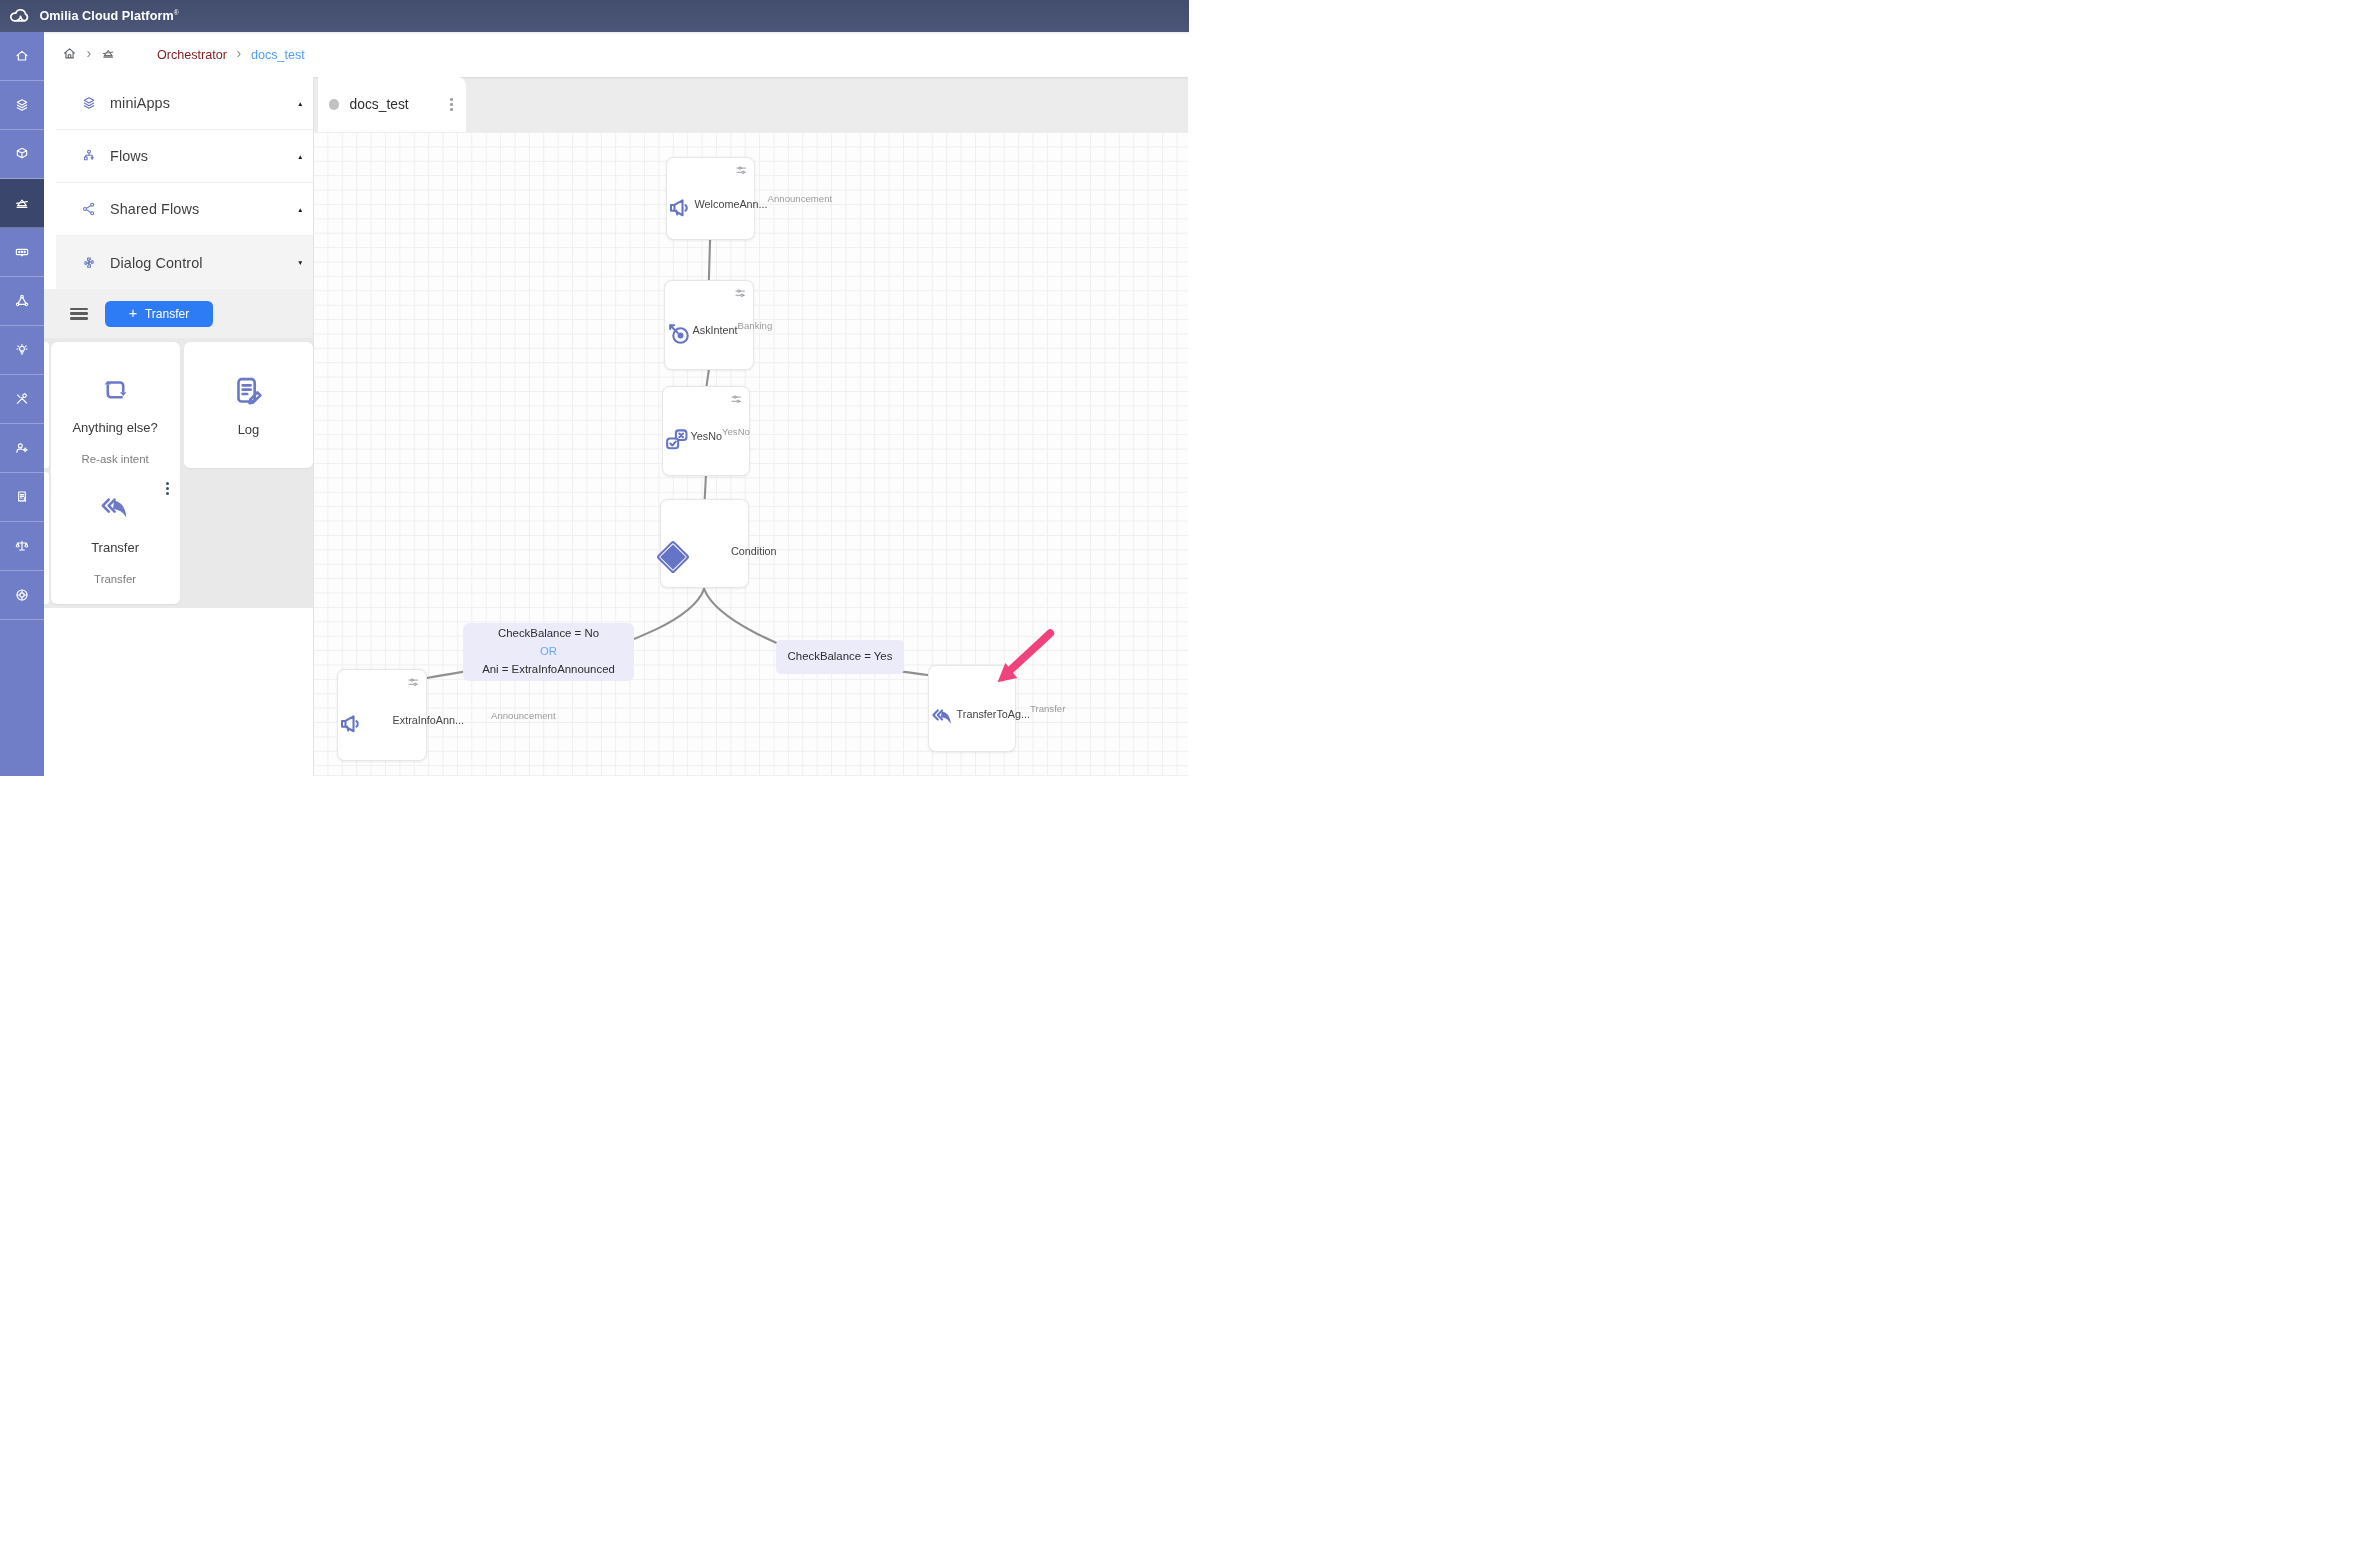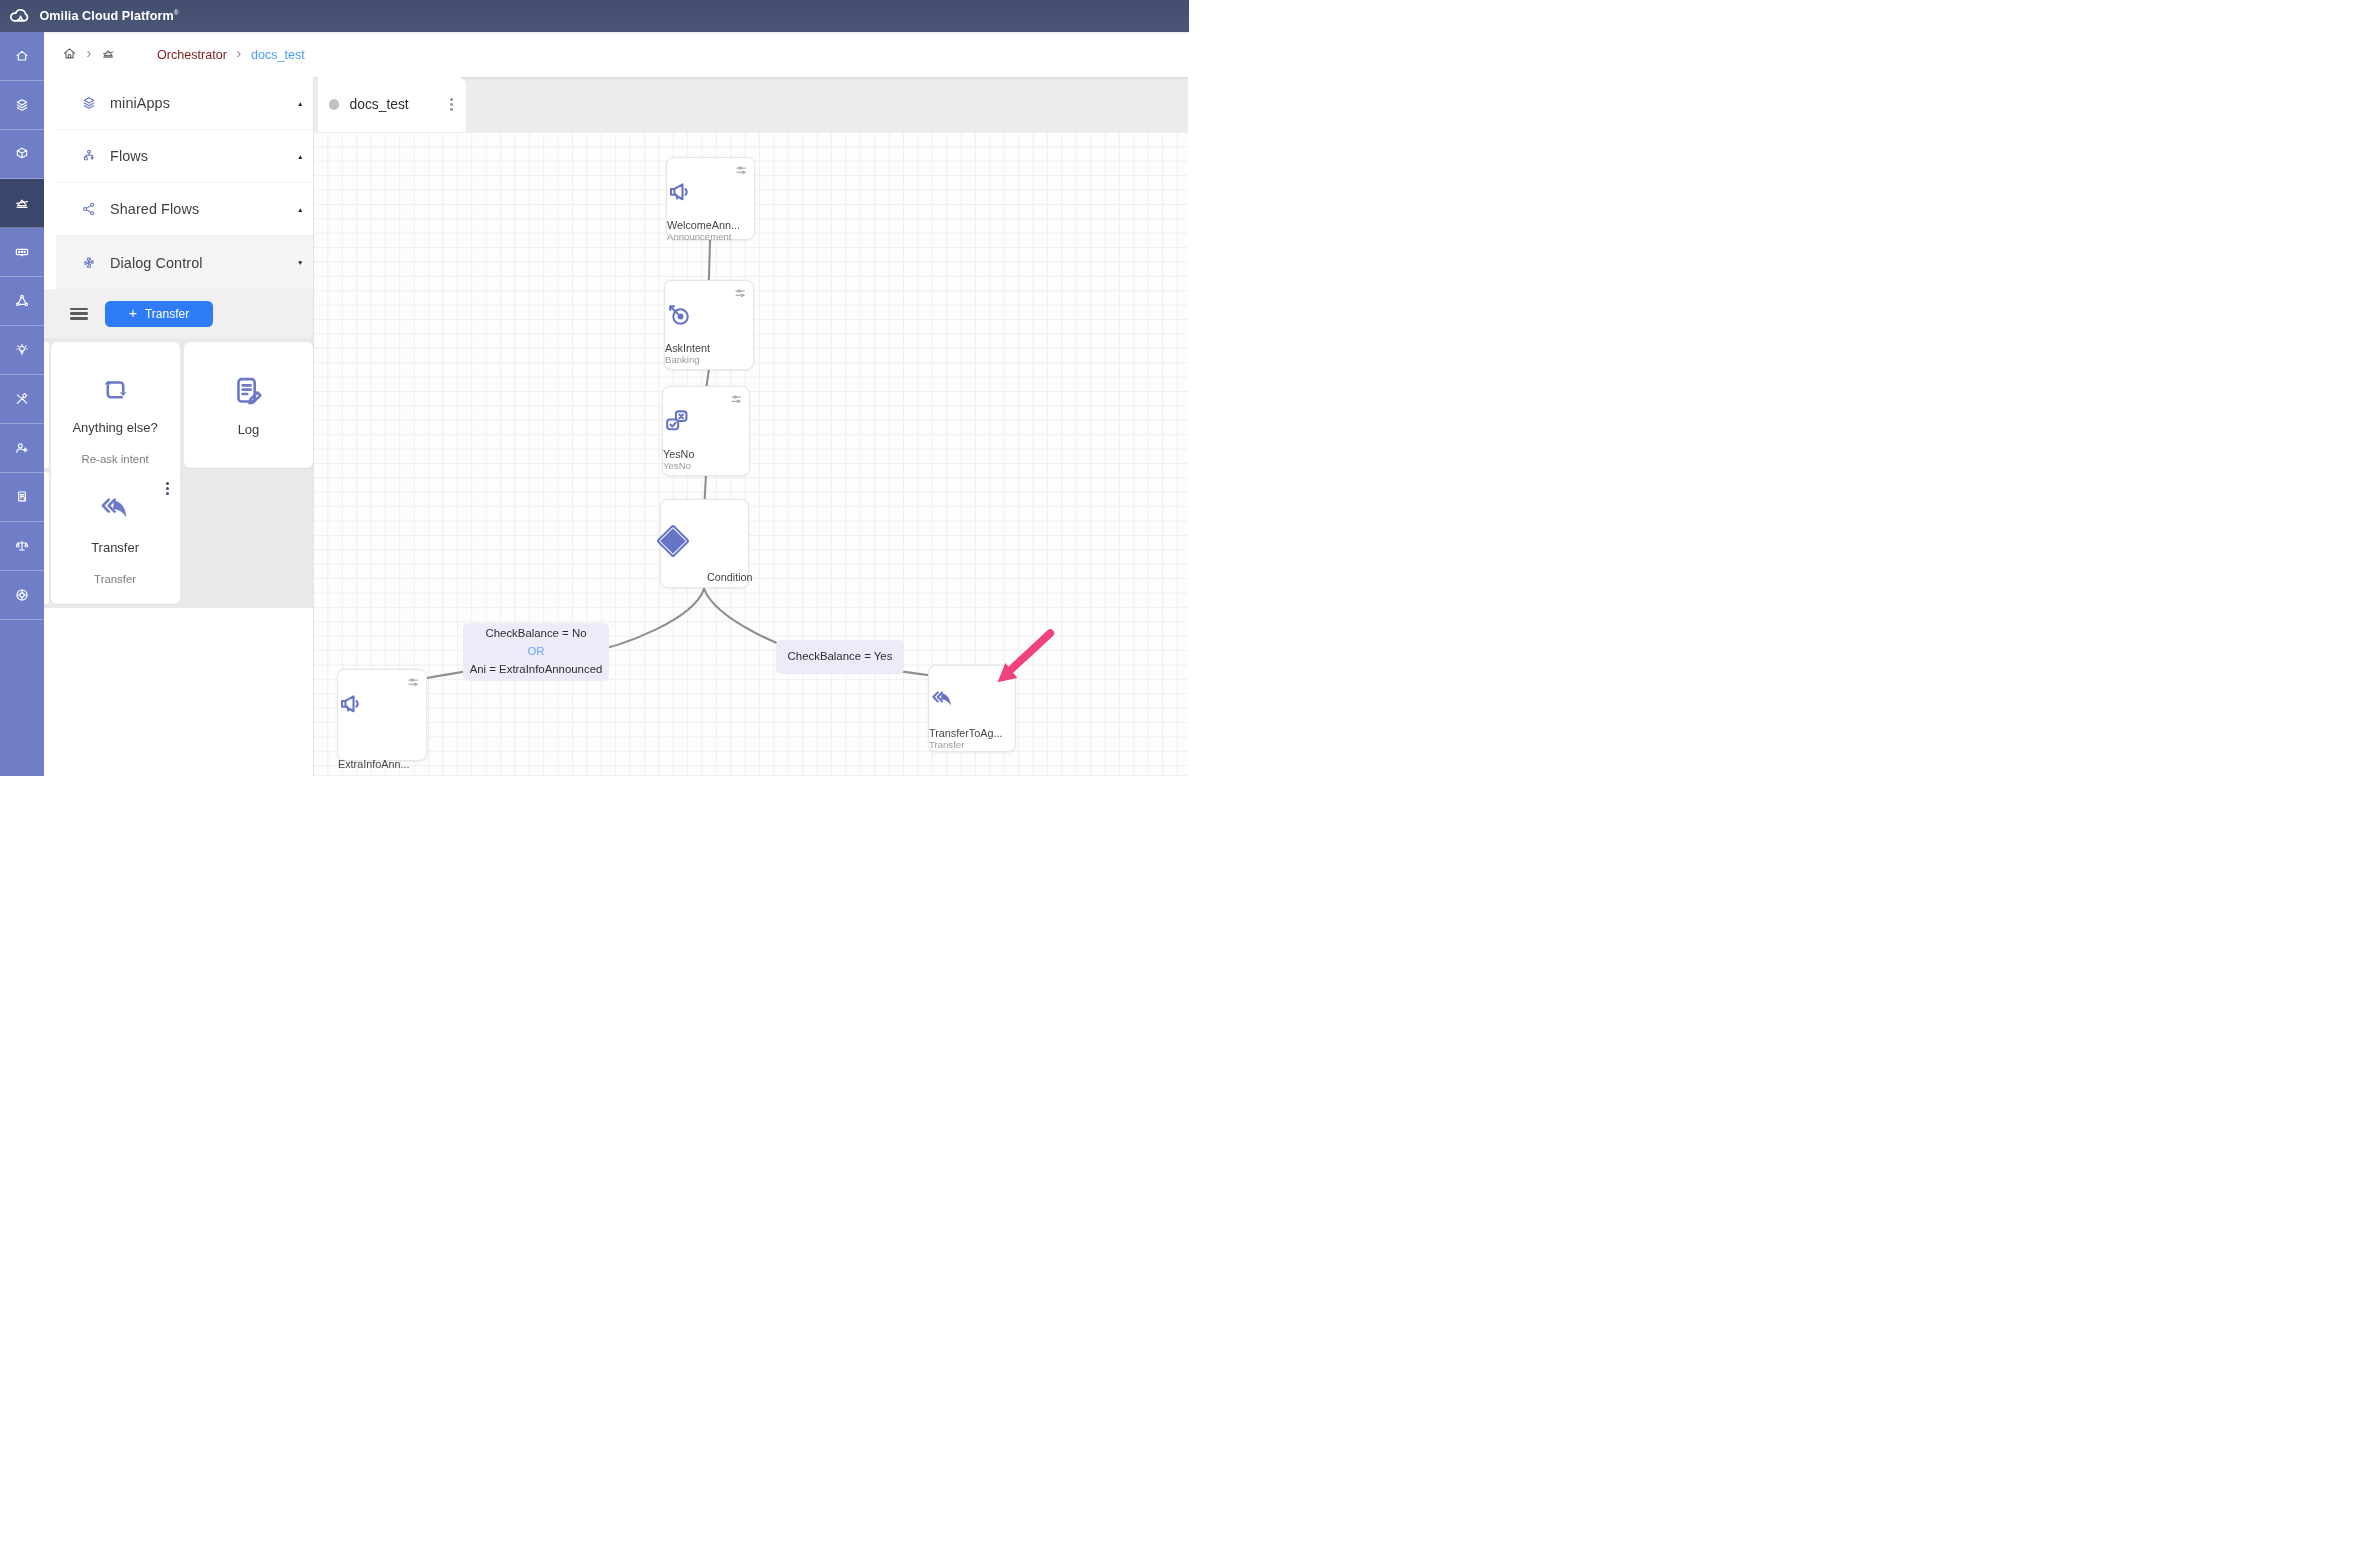--- a/index.html
+++ b/index.html
@@ -57,21 +57,21 @@
   .tab .kebab { position:static; margin-left:auto; }
   .tab .kebab i { background:#9e9e9e; width:2.7px; height:2.7px; }
 
   .gridarea { position:absolute; left:0; top:55px; width:875px; height:643px; background-color:#fdfdfd;
     background-image:linear-gradient(to right,#efefef 0.6px,transparent 0.6px),linear-gradient(to bottom,#efefef 0.6px,transparent 0.6px);
     background-size:14.4px 14.4px; }
 
   svg.edges, svg.arrow-layer { position:absolute; left:0; top:0; width:875px; height:699px; pointer-events:none; }
   svg.arrow-layer { z-index:15; }
 
-  .node { position:absolute; background:#fff; border:0.6px solid #e7e7e7; border-radius:7.8px; box-shadow:0 0.6px 2.4px rgba(0,0,0,.07); display:flex; flex-direction:column; align-items:flex-start; cursor:pointer; z-index:10; }
+  .node { position:absolute; background:#fff; border:0.6px solid #e7e7e7; border-radius:7.8px; box-shadow:0 0.6px 2.4px rgba(0,0,0,.07); display:flex; flex-direction:row; align-items:center; cursor:pointer; z-index:10; }
   .node .n-ico { margin-top:20.4px; }
   .node .n-ico svg { width:27.6px; height:27.6px; stroke:#6574c5; fill:none; stroke-width:1.8; stroke-linecap:round; stroke-linejoin:round; }
   .node .n-title { margin-top:10.8px; font-size:10.8px; color:#454545; font-weight:500; max-width:92%; text-align:center; }
   .node .n-sub { margin-top:0; font-size:9.6px; color:#9a9a9a; }
   .n-settings { position:absolute; top:5.4px; right:6px; cursor:pointer; }
   .n-settings svg { width:14.4px; height:14.4px; stroke:#8d9096; fill:#fff; stroke-width:1.5; stroke-linecap:round; }
   .diamond { width:24px; height:24px; background:#6574c5; transform:rotate(45deg); border-radius:2.4px; position:relative; margin-top:3.6px; }
   .diamond::after { content:""; position:absolute; inset:2.4px; border:1.5px solid #fff; border-radius:1.2px; }
   .cond-ico { margin-top:24px; height:31px; display:flex; align-items:center; justify-content:center; }
 
@@ -293,21 +293,21 @@
   <svg class="edges" viewBox="0 0 1461 1166">
     <g stroke="#8f8f8f" stroke-width="3.5" fill="none" stroke-linecap="round">
       <path d="M663 271 L661 338"></path>
       <path d="M661 488 L657 516"></path>
       <path d="M656 666 L654 705"></path>
       <path d="M653 854 C635 905 520 950 450 962 C370 976 285 985 190 1003"></path>
       <path d="M653 854 C672 905 790 958 860 972 C930 987 980 991 1026 998"></path>
     </g>
   </svg>
 
-  <div class="edge-label" style="left:150px;top:546px;width:146px;height:58px;">
+  <div class="edge-label" style="left:150px;top:546px;width:171px;height:58px;">
     <span>CheckBalance = No</span>
     <span class="op">OR</span>
     <span>Ani = ExtraInfoAnnounced</span>
   </div>
   <div class="edge-label" style="left:463px;top:563px;width:128px;height:34px;border-radius:4.8px;">
     <span>CheckBalance = Yes</span>
   </div>
 
   <div class="node" style="left:353px;top:80px;width:89px;height:83px;">
     <span class="n-settings"><svg viewBox="0 0 24 24">

